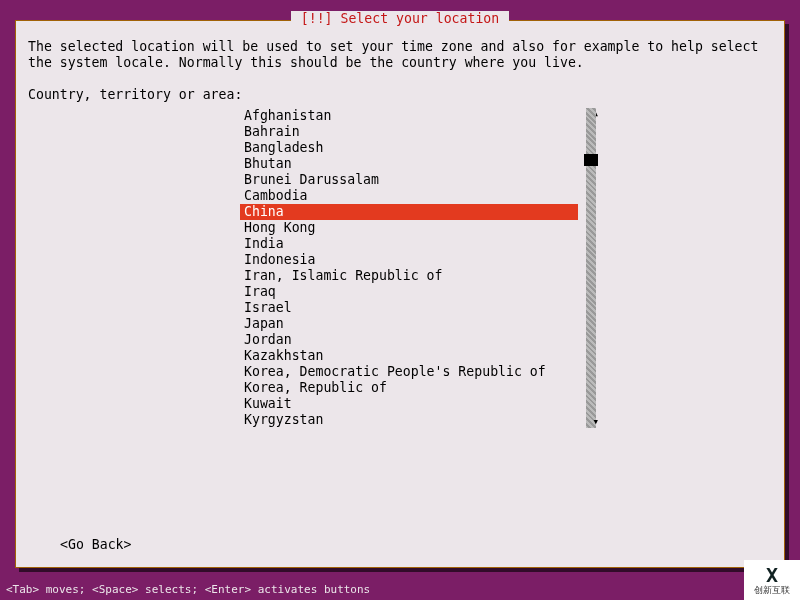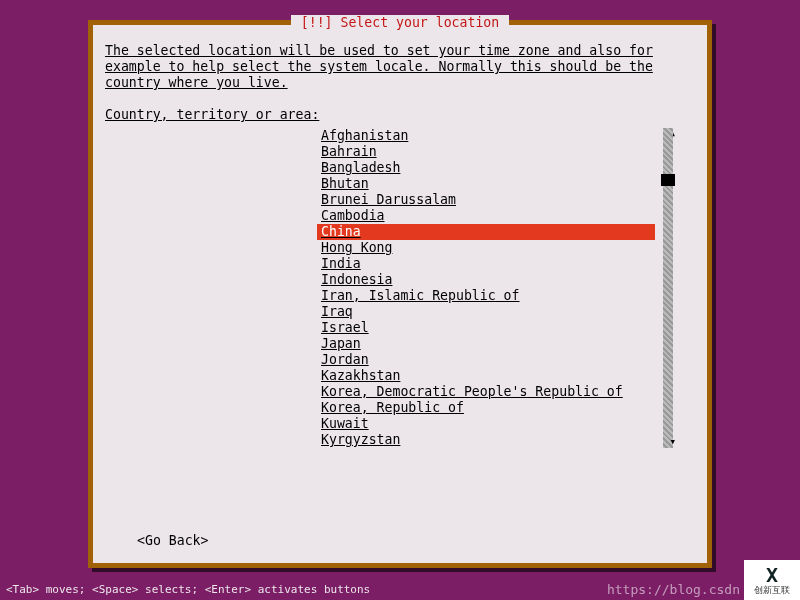--- a/index.html
+++ b/index.html
@@ -13,27 +13,26 @@
   }
   .outer {
     background: #7b1e66;
     width: 800px;
     height: 600px;
     padding: 8px;
     position: relative;
   }
   .dialog {
     background: #ece6ea;
-    border: 5px solid #a16207;
+    border: 1px solid #a16207;
     margin: 12px auto 0 auto;
-    width: 624px;
+    width: 770px;
     height: 548px;
     position: relative;
     box-shadow: 4px 4px 0 rgba(0,0,0,0.6);
-    text-decoration: underline;
   }
   .title-wrap {
     position: absolute;
     top: -10px;
     left: 0; right: 0;
     text-align: center;
   }
   .title {
     display: inline-block;
     background: #ece6ea;
@@ -156,18 +155,17 @@
         <span class="arrow up">▴</span>
         <div class="scrollbar"></div>
         <div class="thumb"></div>
         <span class="arrow down">▾</span>
       </div>
     </div>
     <div class="goback">&lt;Go Back&gt;</div>
   </div>
 
   <div class="footer">&lt;Tab&gt; moves; &lt;Space&gt; selects; &lt;Enter&gt; activates buttons</div>
-  <div class="watermark">https://blog.csdn</div>
   <div class="logo">
     <span class="x">X</span>
     <span>创新互联</span>
   </div>
 </div>
 
 </body></html>

